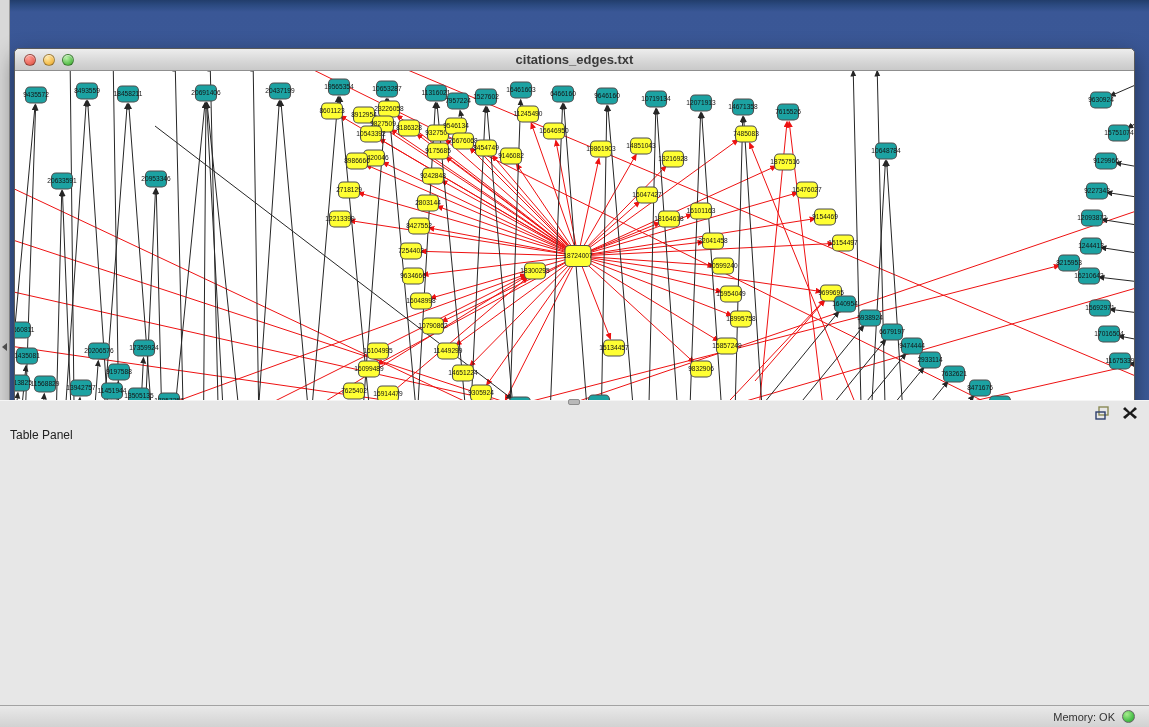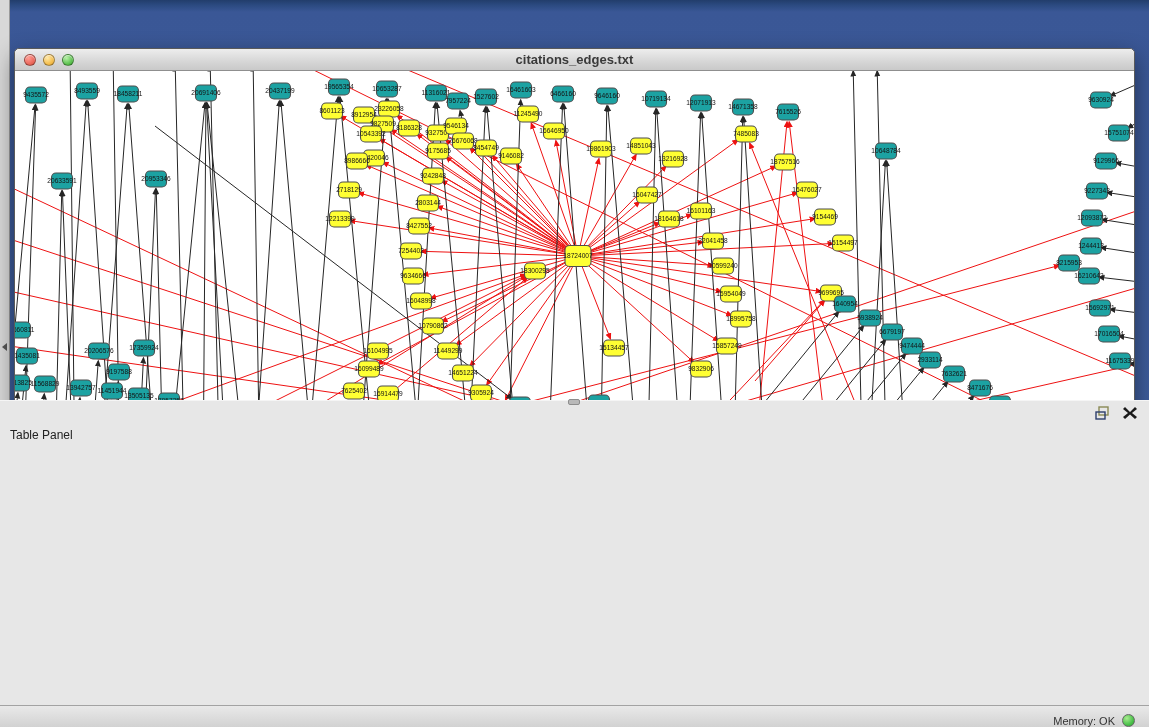--- a/index.html
+++ b/index.html
@@ -40,21 +40,21 @@
   .divider-knob { position:absolute; left:568px; top:-2px; width:12px; height:6px;
     background:#b9b9b9; border:1px solid #8d8d8d; border-radius:2px; }
   .panel-titlebar { position:relative; height:23px; display:flex; align-items:center;
     padding:0 10px; }
   .panel-title { font-size:12px; color:#222;margin-top:44px; }
   .panel-titlebar .spacer { flex:1; }
   .pt-icon { width:18px; height:16px; margin-left:10px; cursor:default; }
 
   .status-bar { position:absolute; left:0; top:705px; width:1149px; height:22px;
     background:linear-gradient(180deg,#e9e9e9,#d2d2d2); border-top:1px solid #a3a3a3;
-    display:flex; align-items:flex-end; justify-content:flex-end; padding-right:14px; }
+    display:flex; align-items:center; justify-content:flex-end; padding-right:14px; }
   .mem-label { font-size:11px; color:#333; margin-right:7px; }
   .mem-dot { width:13px; height:13px; border-radius:50%;
     background:radial-gradient(circle at 35% 30%,#a9eb8f,#4cc24c 60%,#2f9b32);
     border:1px solid #666; }
 
   svg text { font-family:"Liberation Sans", sans-serif; }
 </style>
 </head>
 <body>
 

